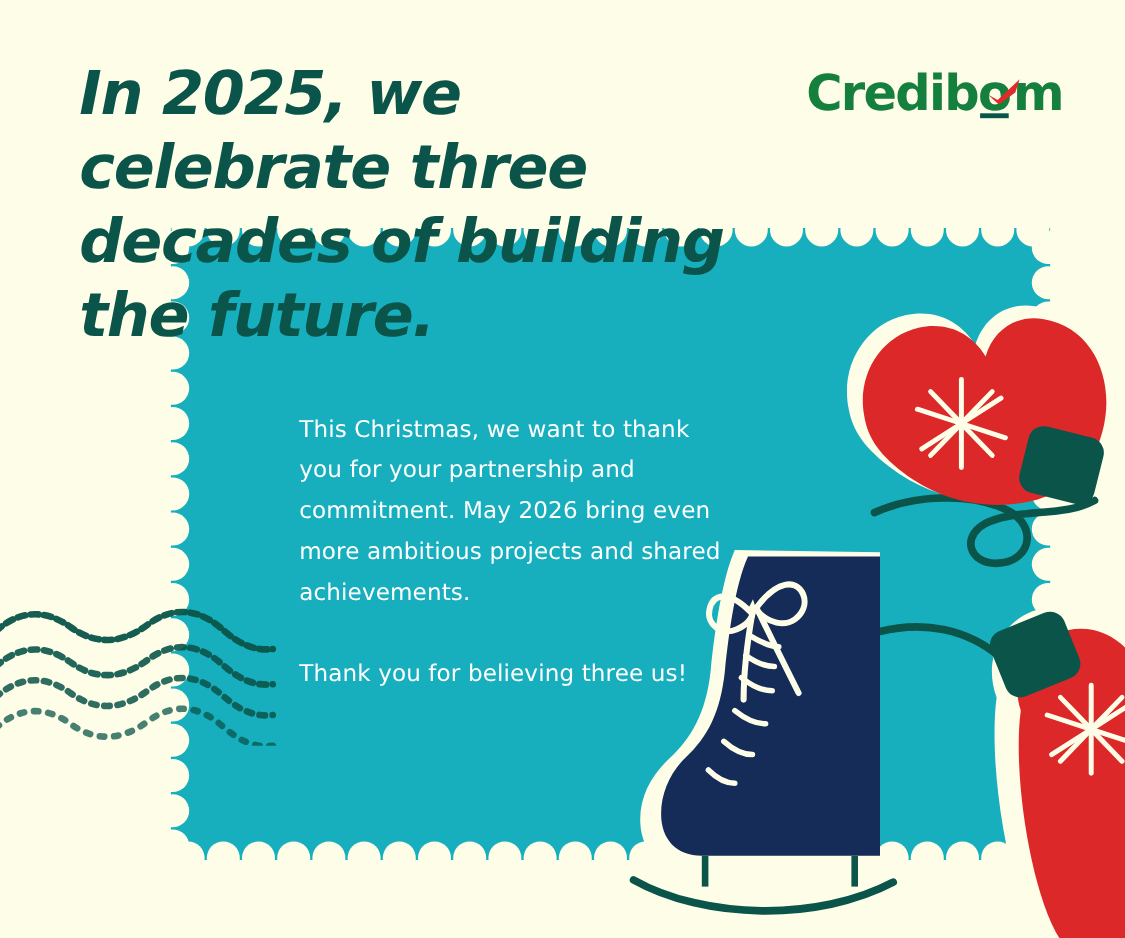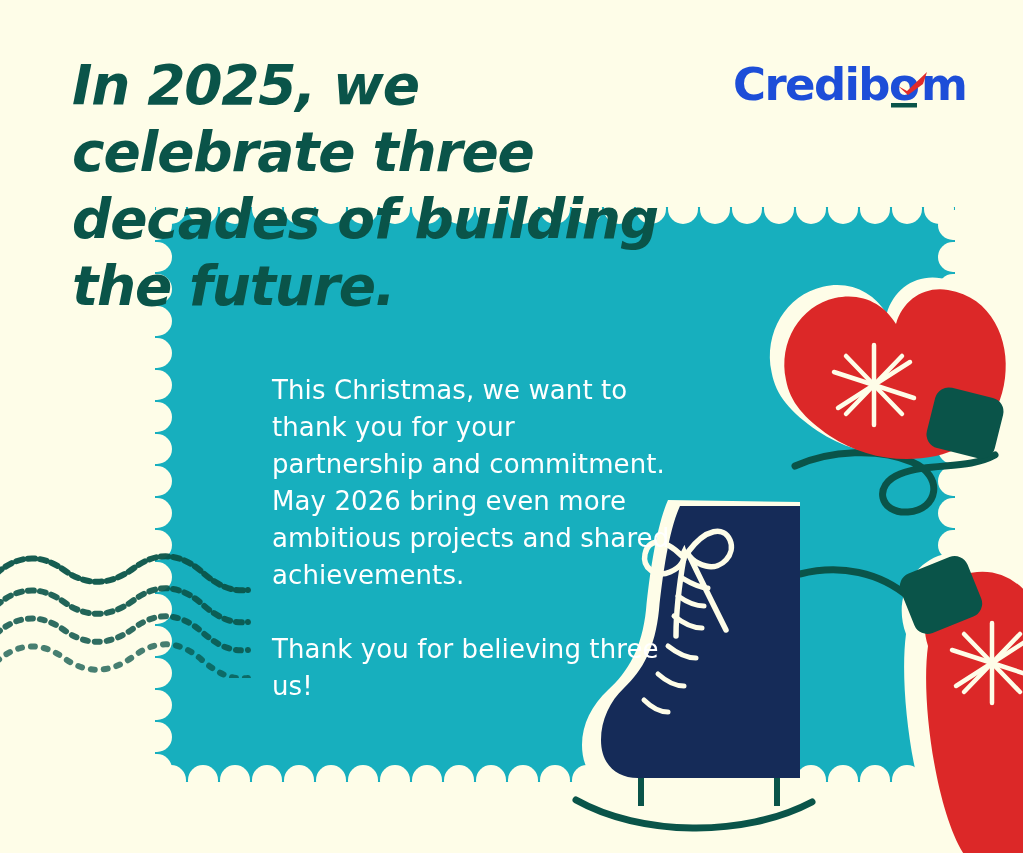--- a/index.html
+++ b/index.html
@@ -57,42 +57,42 @@
   
   #logo{
     position:absolute;
     left:733px; top:62px;
     z-index:7;
     display:flex; align-items:flex-start;
     font-family:"DejaVu Sans", sans-serif;
     font-weight:700;
     font-size:45px;
     letter-spacing:-1.6px;
-    color:#1d4ed8;
+    color:#15803d;
     line-height:1;
   }
   #logo .logo-o-wrap{
     position:relative;
     display:inline-block;
     width:32px; height:45px;
   }
   #logo .logo-o-wrap svg{
     position:absolute; left:-3px; top:0;
   }
 
   
   #body-copy{
     position:absolute;
     left:272px; top:372px;
     width:400px;
     z-index:6;
     color:#FFFFFF;
     font-family:"DejaVu Sans", sans-serif;
     font-weight:400;
-    font-size:26px;
+    font-size:21px;
     line-height:37px;
     letter-spacing:0.1px;
   }
   #body-copy p + p { margin-top:37px; }
 </style>
 </head>
 <body>
 
 <div id="card">
 

